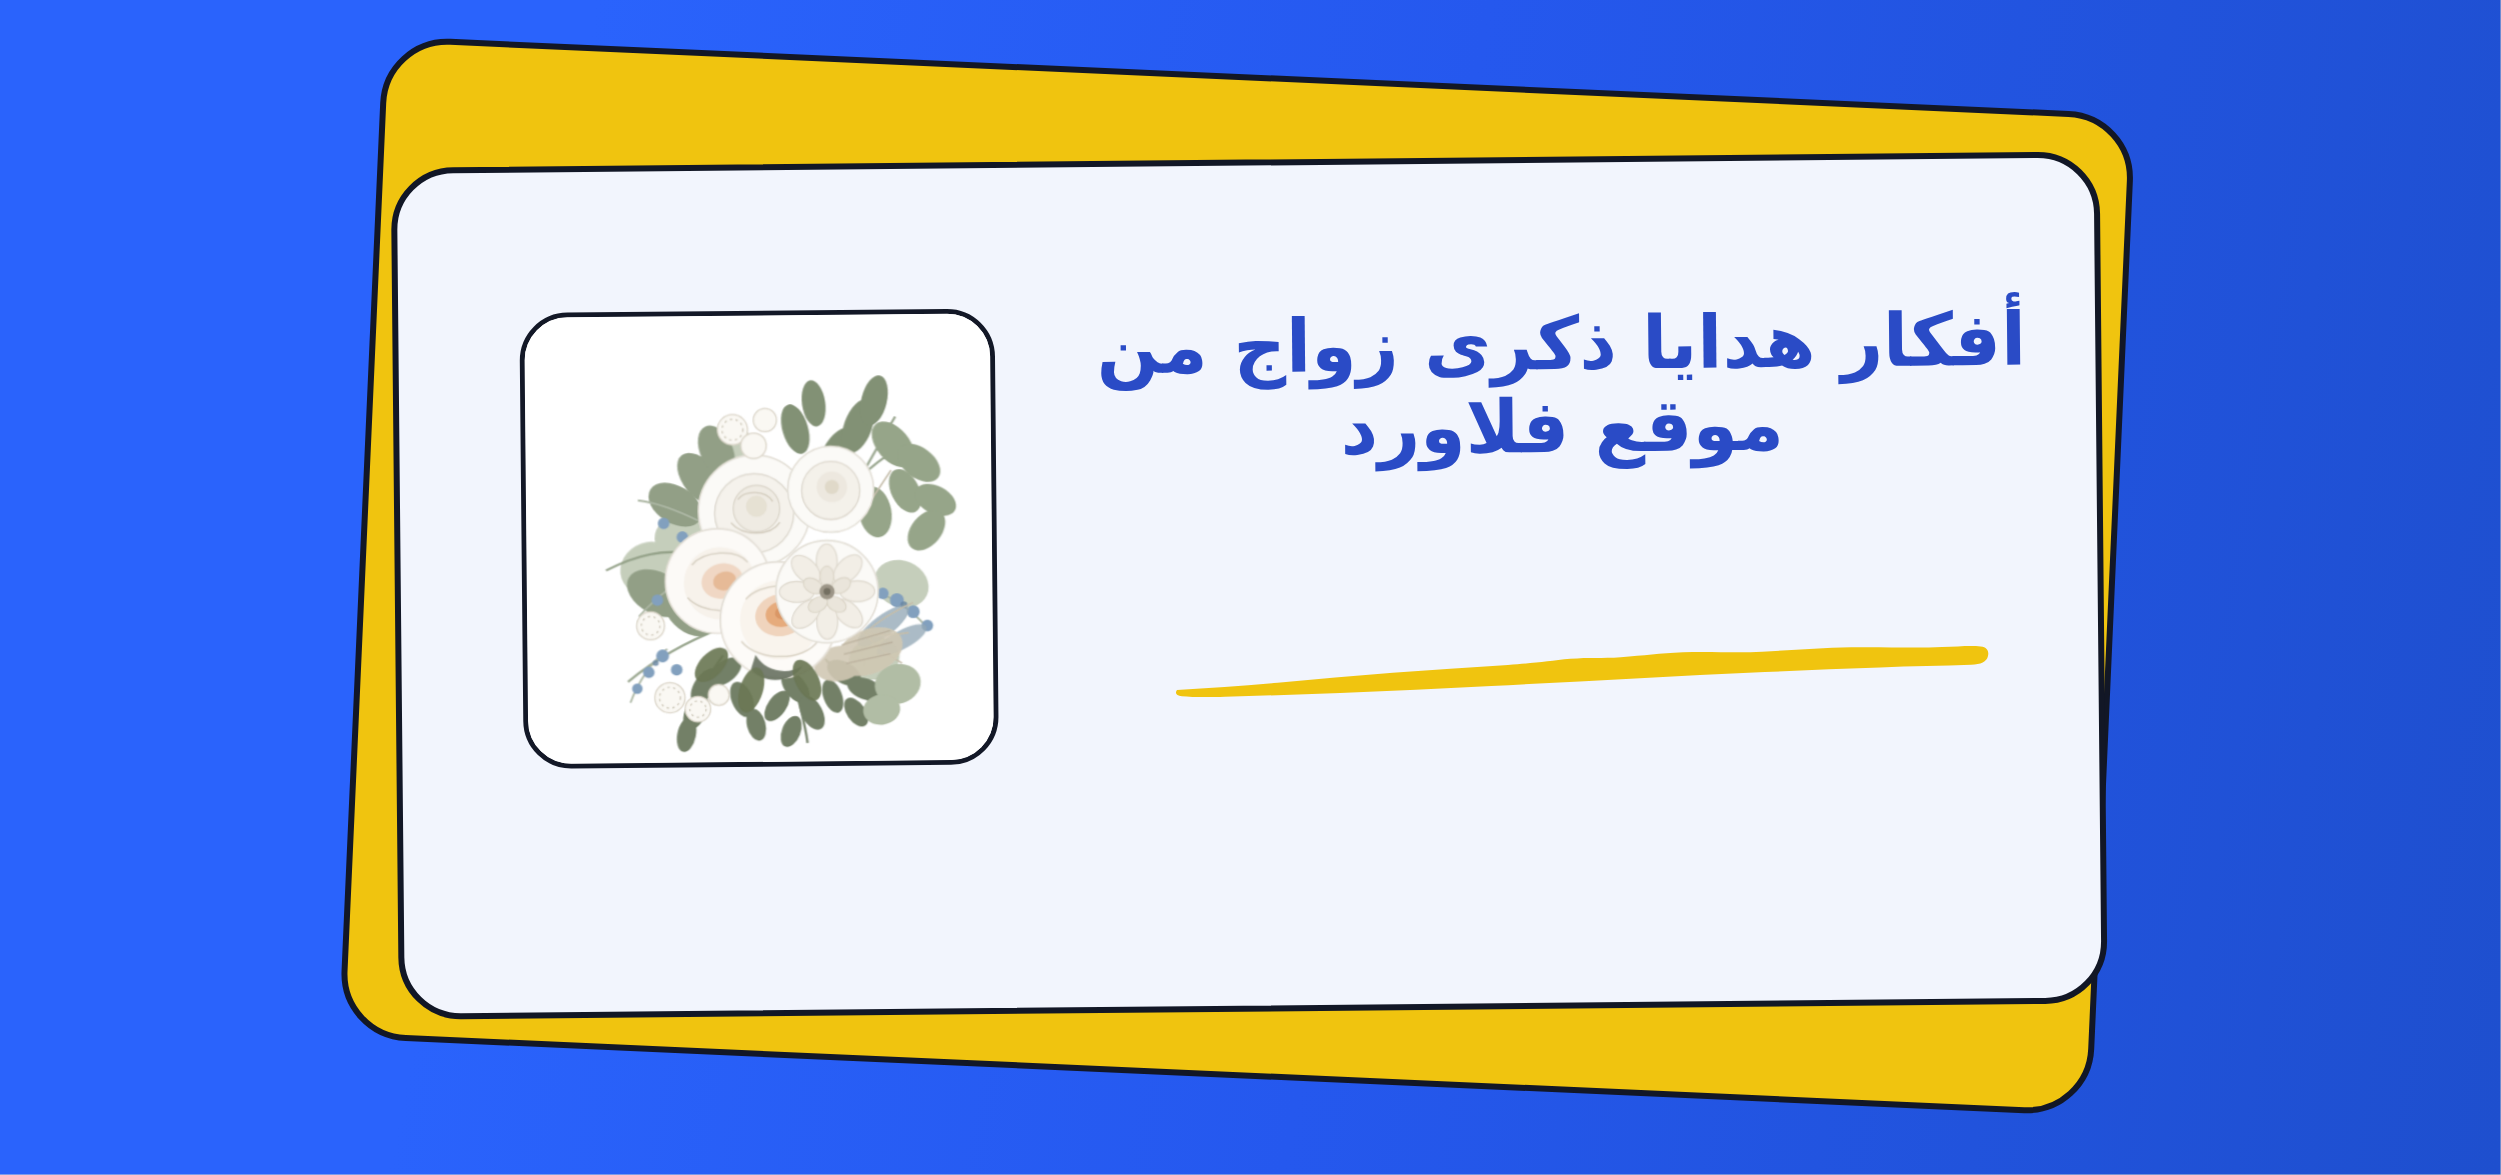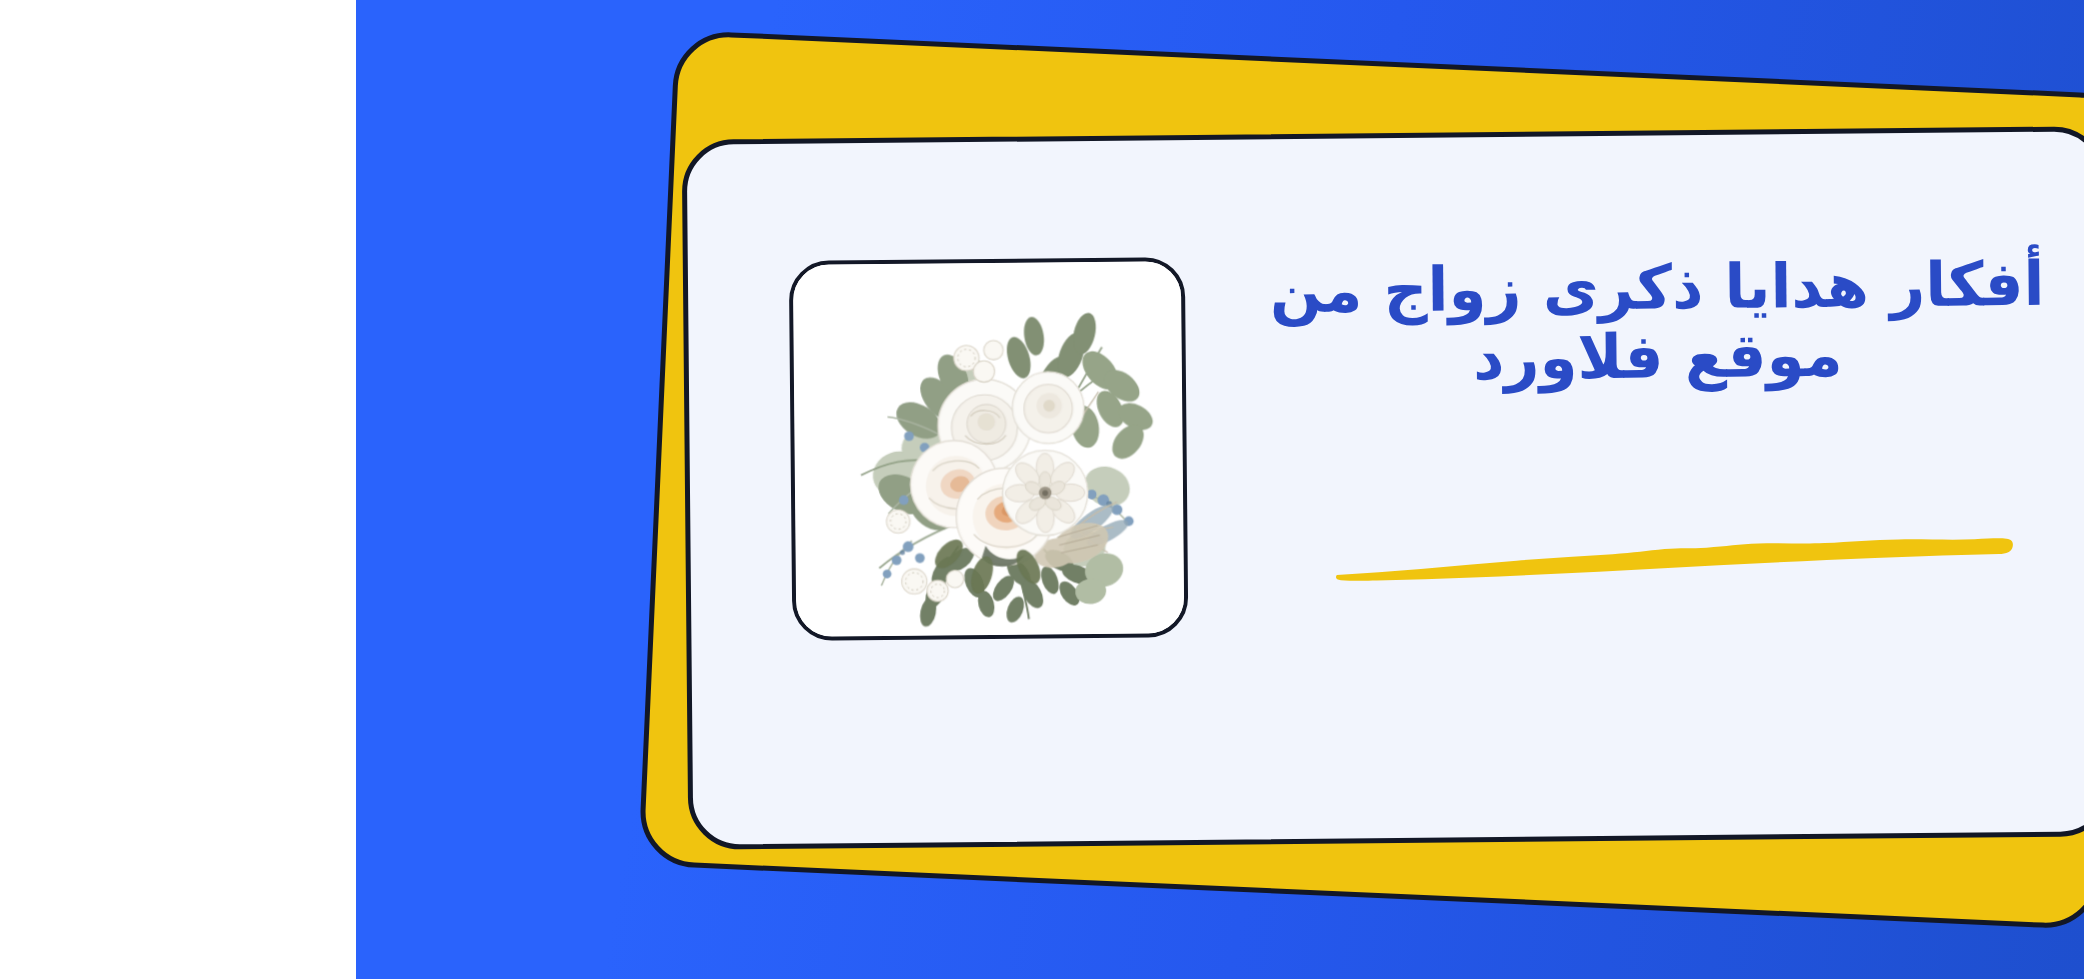--- a/index.html
+++ b/index.html
@@ -9,21 +9,21 @@
     width: 2084px;
     height: 979px;
     overflow: hidden;
   }
   body {
     font-family: "DejaVu Sans", "Liberation Sans", sans-serif;
   }
 
   #stage {
     position: relative;
-    width: 1728px;
+    width: 2084px;
     height: 979px;
     overflow: hidden;
   }
 
   
   .bg {
     position: absolute;
     inset: 0;
     background: linear-gradient(100deg, #2A63FC 0%, #2A63FC 22%, #2558EE 55%, #1E4FCE 100%);
   }

